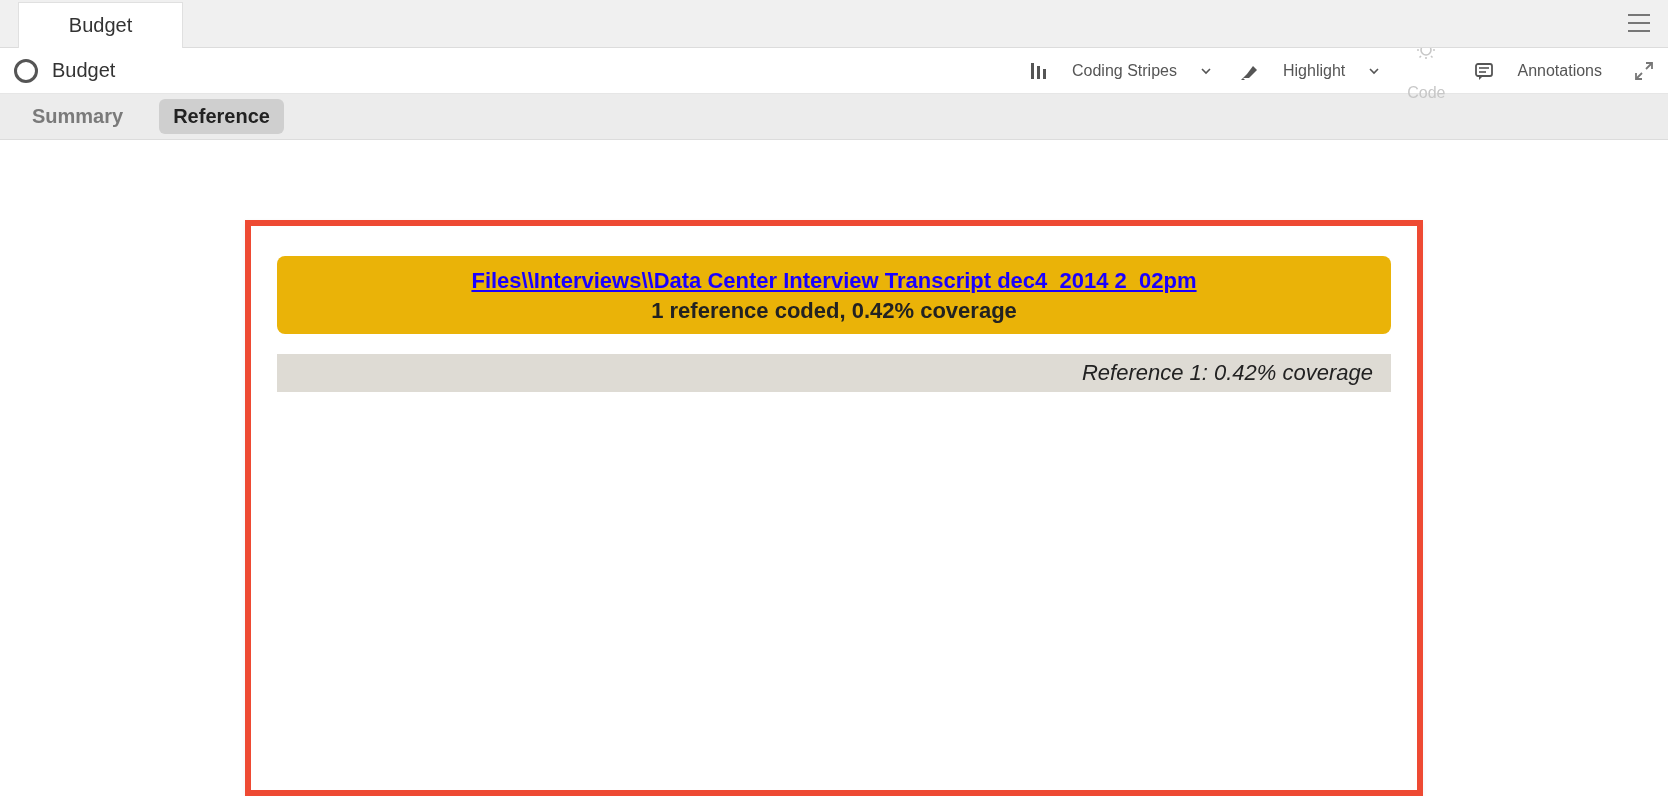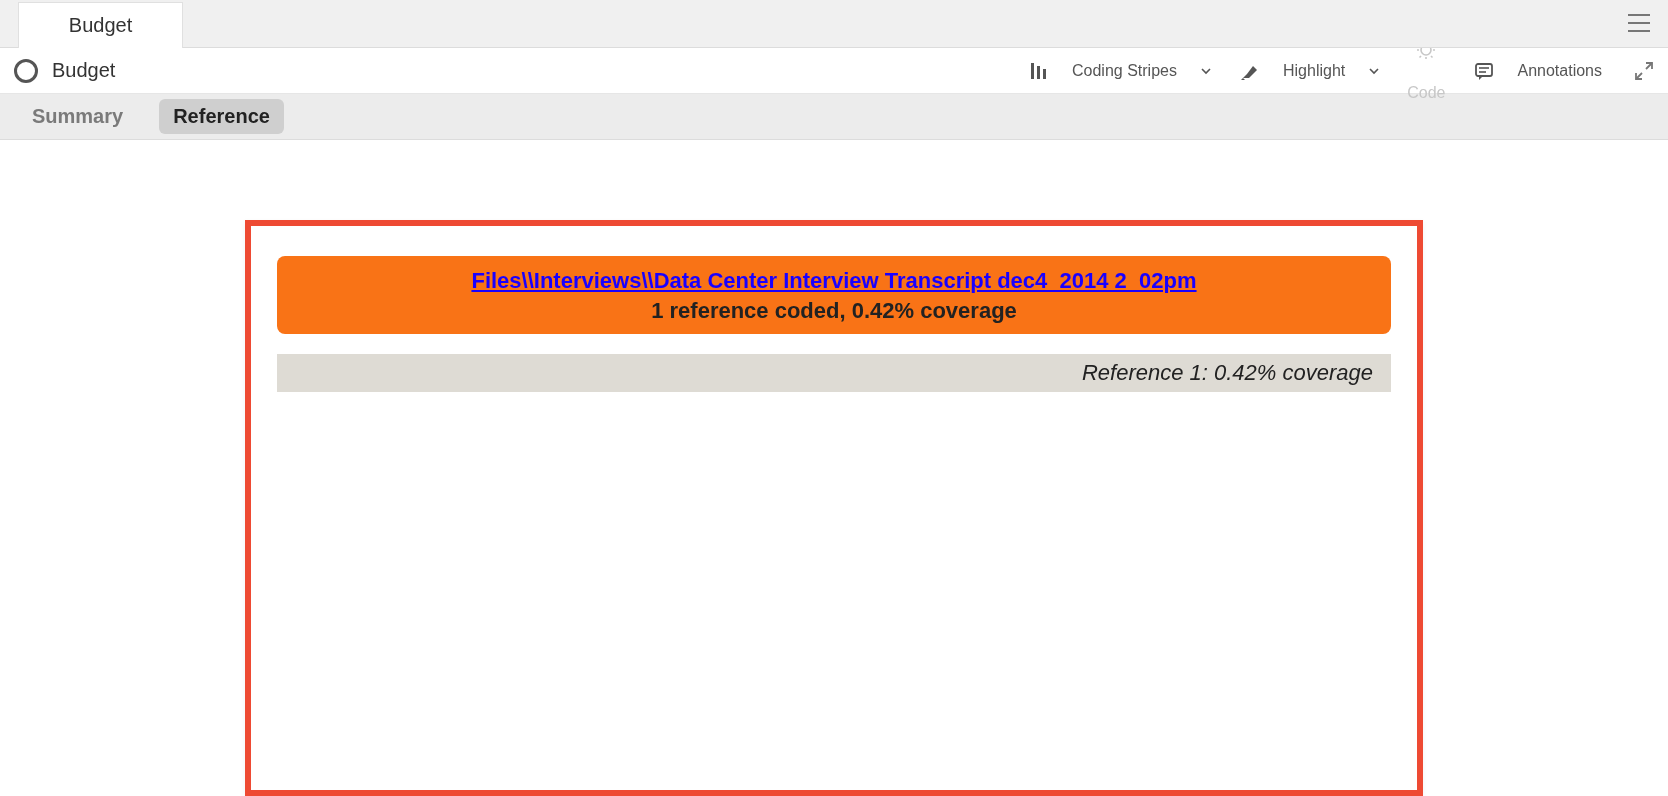--- a/index.html
+++ b/index.html
@@ -99,21 +99,21 @@
     justify-content: center;
   }
 
   .ref-box {
     width: 1178px;
     border: 6px solid #ee4a33;
     padding: 30px 26px 40px 26px;
     box-shadow: 0 2px 6px rgba(0,0,0,0.05);
   }
   .source-header {
-    background: #f97316;
+    background: #eab308;
     border-radius: 8px;
     padding: 12px 10px 10px 10px;
     text-align: center;
   }
   .source-link {
     color: #1a00ff;
     text-decoration: underline;
     font-weight: 700;
     font-size: 22px;
     font-family: Helvetica, Arial, sans-serif;

